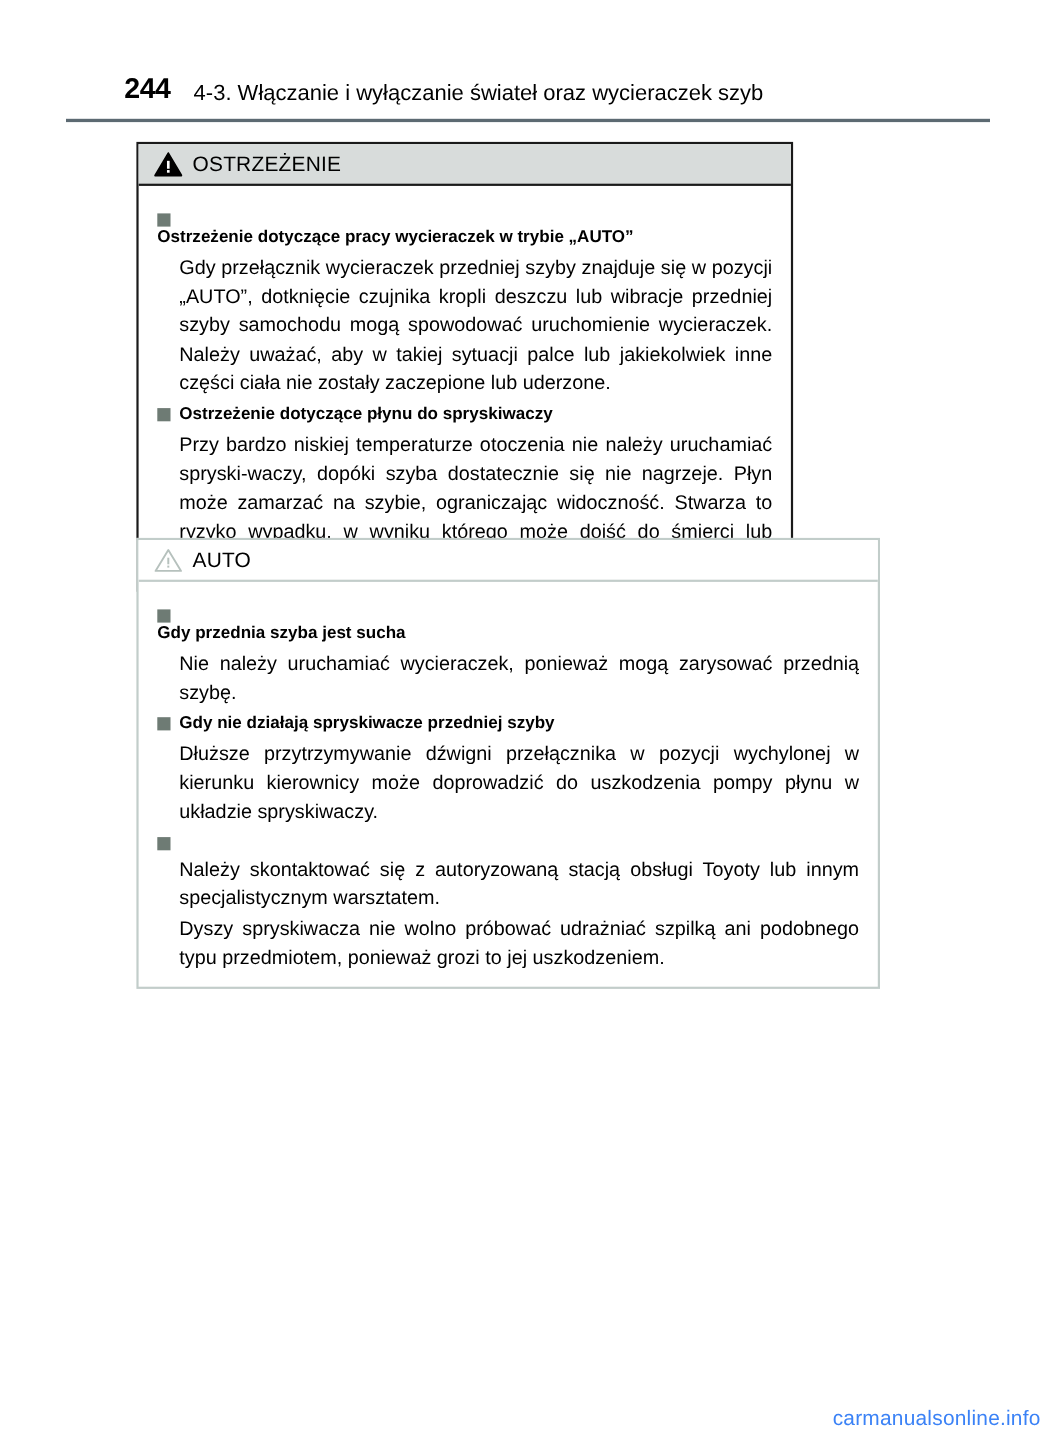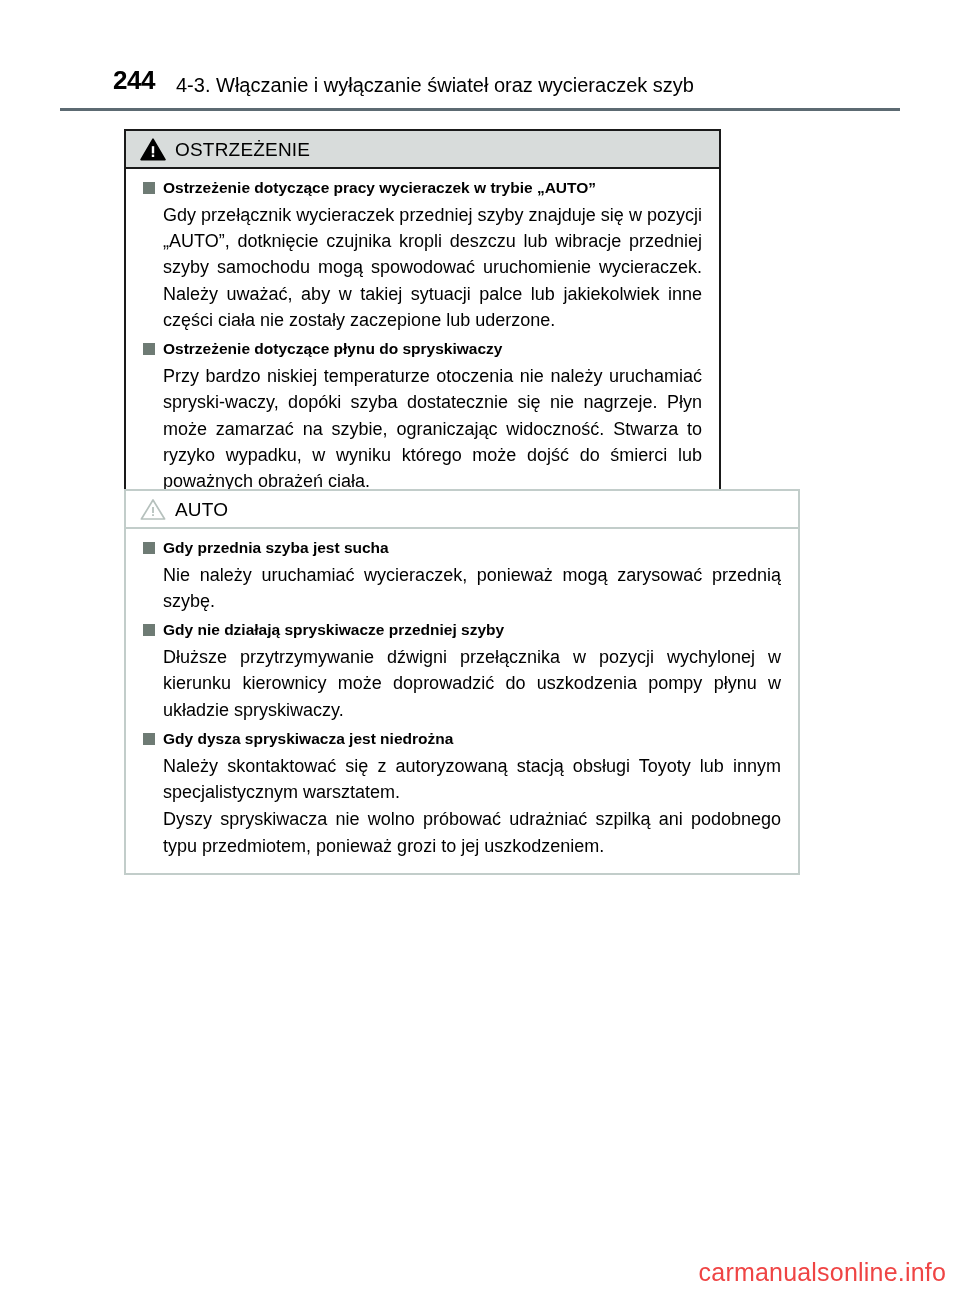--- a/index.html
+++ b/index.html
@@ -110,21 +110,21 @@
 
   
   .item-heading {
     display: flex;
     align-items: flex-start;
     font-size: 15.5px;
     font-weight: bold;
     line-height: 1.28;
     margin-top: 6px;
   }
-  .item-heading:first-child { margin-top: 0; }
+  .item-heading:first-child { margin-top: 12px; flex-direction: column; }
   .bullet-square {
     width: 12px;
     height: 12px;
     background: #6e7b74;
     flex: 0 0 auto;
     margin-right: 8px;
     margin-top: 4px;
   }
   .item-para {
     font-size: 18px;
@@ -132,23 +132,23 @@
     text-align: justify;
     text-justify: inter-word;
     margin: 4px 0 0 20px;
   }
   .item-para.tight { margin-top: 1px; }
 
   
   .watermark {
     position: absolute;
     right: 14px;
-    bottom: 28px;
-    font-size: 25px;
-    color: #ef4444;
+    bottom: 14px;
+    font-size: 19px;
+    color: #3b82f6;
     letter-spacing: 0.2px;
     line-height: 1;
   }
 </style>
 </head>
 <body>
 
 <div class="page-header">
   <div class="page-number">244</div>
   <div class="section-title">4-3. Włączanie i wyłączanie świateł oraz wycieraczek szyb</div>
@@ -203,21 +203,20 @@
     <div class="item-para">Nie należy uruchamiać wycieraczek, ponieważ mogą zarysować przednią szybę.</div>
 
     <div class="item-heading">
       <span class="bullet-square"></span>
       <span>Gdy nie działają spryskiwacze przedniej szyby</span>
     </div>
     <div class="item-para">Dłuższe przytrzymywanie dźwigni przełącznika w pozycji wychylonej w kierunku kierownicy może doprowadzić do uszkodzenia pompy płynu w układzie spryskiwaczy.</div>
 
     <div class="item-heading">
       <span class="bullet-square"></span>
-      <span>Gdy dysza spryskiwacza jest niedrożna</span>
     </div>
     <div class="item-para">Należy skontaktować się z autoryzowaną stacją obsługi Toyoty lub innym specjalistycznym warsztatem.</div>
     <div class="item-para tight">Dyszy spryskiwacza nie wolno próbować udrażniać szpilką ani podobnego typu przedmiotem, ponieważ grozi to jej uszkodzeniem.</div>
 
   </div>
 </div>
 
 <div class="watermark">carmanualsonline.info</div>
 
 </body></html>

